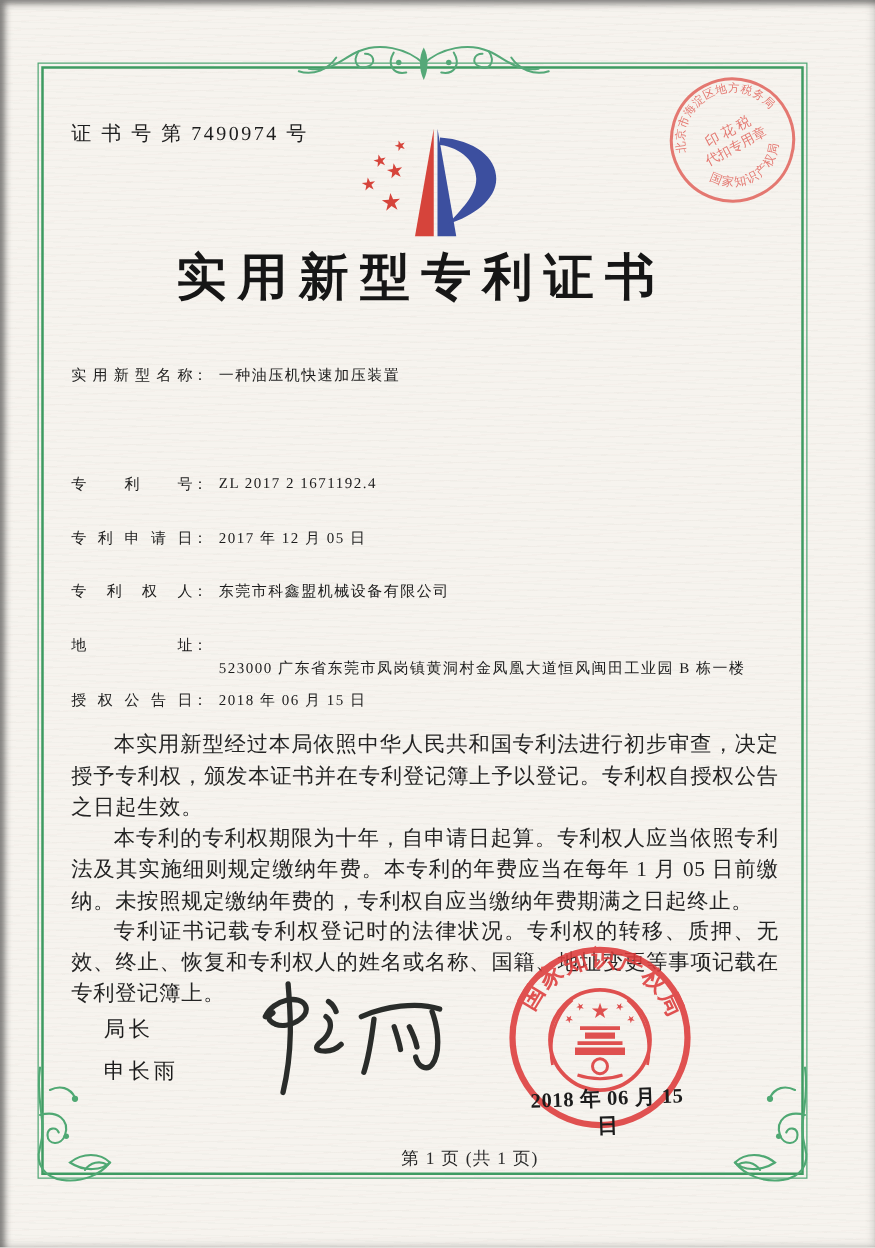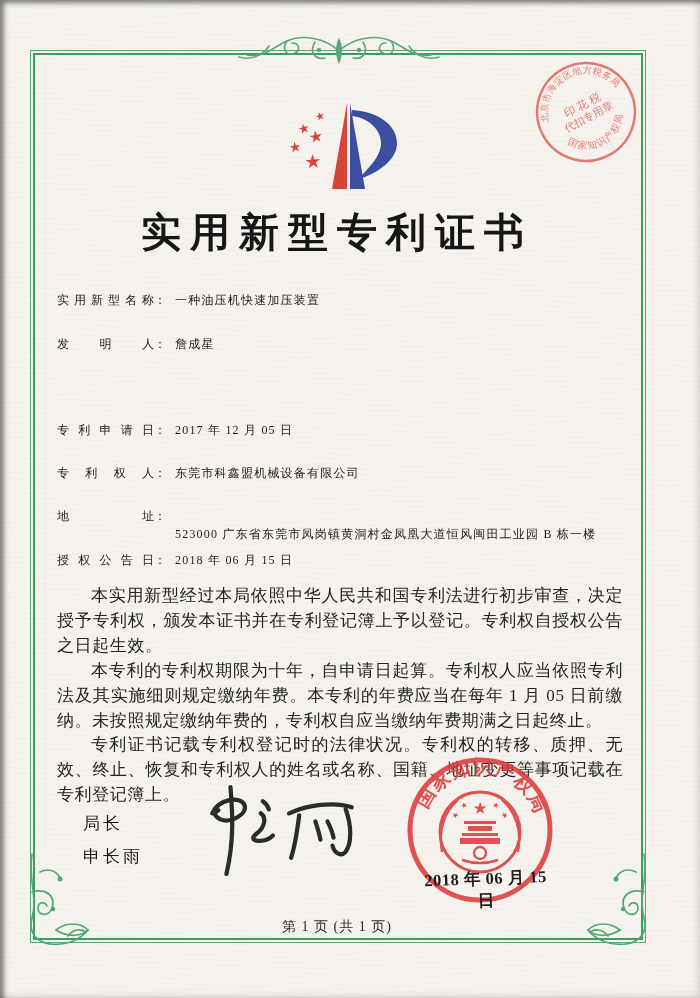--- a/index.html
+++ b/index.html
@@ -9,35 +9,35 @@
           repeating-linear-gradient(2deg, rgba(170,190,175,0.06) 0 1px, transparent 1px 5px),
           repeating-linear-gradient(-3deg, rgba(215,180,175,0.05) 0 1px, transparent 1px 7px);
         font-family:"Liberation Serif","DejaVu Serif",serif;color:#222;}
   .scan-edge{position:absolute;inset:0;pointer-events:none;
         box-shadow:inset 4px 3px 5px rgba(35,35,35,.55), inset -2px -2px 6px rgba(120,120,120,.25);}
   .abs{position:absolute;}
   .frame{position:absolute;left:30px;top:50px;width:614px;height:891px;border:1px solid #53a877;}
   .frame-inner{position:absolute;inset:2px;border:2px solid #3e9b62;}
   .certno{left:57px;top:97px;font-size:16px;letter-spacing:2px;color:#1d1d1d;}
   .title{left:30px;top:194px;width:614px;text-align:center;font-size:40px;font-weight:600;
-         letter-spacing:9px;color:#161616;margin-top:11px;}
+         letter-spacing:9px;color:#161616;}
   .row{position:absolute;left:57px;width:566px;font-size:12px;white-space:nowrap;}
   .flabel{display:inline-block;width:97px;text-align:justify;text-align-last:justify;
           vertical-align:top;color:#1c1c1c;}
   .colon{display:inline-block;vertical-align:top;}
   .fvalue{display:inline-block;margin-left:6px;letter-spacing:1.2px;vertical-align:top;color:#1c1c1c;}
   .addr{width:447px;white-space:normal;line-height:22px;margin-top:15px;}
   .grant-col{position:absolute;left:336px;top:0;}
   .paras{left:57px;top:584px;width:566px;font-size:17px;line-height:24.9px;
          text-align:justify;letter-spacing:0.6px;color:#242424;}
   .paras p{margin:0;text-indent:2em;}
   .signer{left:62px;font-size:17px;letter-spacing:3px;color:#1b1b1b;margin-left:21px;}
   .seal-date{left:416px;top:868px;width:140px;text-align:center;font-size:16.5px;font-weight:600;
              letter-spacing:0.5px;color:#1c1c1c;transform:rotate(-2deg);}
-  .footer{left:30px;top:918px;width:614px;text-align:center;font-size:14px;letter-spacing:1px;color:#2a2a2a;}
+  .footer{left:30px;top:918px;width:614px;text-align:center;font-size:14px;letter-spacing:1px;color:#2a2a2a;padding-left:39px;}
   svg{display:block;}
   .seal-svg{opacity:.88;}
   .stamp-svg{opacity:.8;}
 </style>
 </head>
 <body>
 
 <div class="page">
 
   <div class="frame">
@@ -78,20 +78,21 @@
       <path d="M10,40 C24,36 34,44 30,56 C27,65 16,64 16,56 C16,50 23,49 25,54"></path>
       <path d="M28,92 C44,94 58,88 66,78"></path>
       <path d="M34,78 C44,70 58,70 66,78 C60,84 46,86 34,78 Z"></path>
       <path d="M18,20 C26,16 34,18 38,26"></path>
       <path d="M46,84 C50,78 58,76 64,80"></path>
     </g>
     <circle cx="38" cy="27" r="2.5" fill="#4fa873"></circle>
     <circle cx="31" cy="57" r="2.2" fill="#4fa873"></circle>
   </svg>
 
+  <div class="abs certno">证 书 号 第 7490974 号</div>
 
   <svg class="abs" style="left:272px;top:97px" width="160" height="96" viewBox="0 0 160 96">
     <polygon points="75,6 60,92 75,92" fill="#d6443b"></polygon>
     <polygon points="78,6 78,92 93,92" fill="#3c4f9f"></polygon>
     <path d="M80,13 C108,15 125,29 125,46 C125,63 106,76 87,82 C96,71 109,60 109,46 C109,33 97,21 80,19 Z" fill="#3c4f9f"></path>
     <g fill="#d6443b" font-family="'DejaVu Sans',sans-serif" text-anchor="middle">
       <text x="48" y="23" font-size="11" transform="rotate(-18 48 19)">★</text>
       <text x="32" y="36" font-size="13" transform="rotate(-14 32 32)">★</text>
       <text x="44" y="45" font-size="16" transform="rotate(-10 44 40)">★</text>
       <text x="23" y="55" font-size="14" transform="rotate(-8 23 50)">★</text>
@@ -116,23 +117,23 @@
       </text>
     </g>
   </svg>
 
   <div class="abs title">实用新型专利证书</div>
 
   <div class="row" style="top:292px">
     <span class="flabel">实用新型名称</span><span class="colon">：</span>
     <span class="fvalue">一种油压机快速加压装置</span>
   </div>
-  <div class="row" style="top:336px">
-    <span class="flabel">发明人</span><span class="colon">：</span>
-    <span class="fvalue">詹成星</span>
+  <div class="row" style="top:379px">
+    <span class="flabel">专利号</span><span class="colon">：</span>
+    <span class="fvalue">ZL 2017 2 1671192.4</span>
   </div>
   <div class="row" style="top:422px">
     <span class="flabel">专利申请日</span><span class="colon">：</span>
     <span class="fvalue">2017 年 12 月 05 日</span>
   </div>
   <div class="row" style="top:465px">
     <span class="flabel">专利权人</span><span class="colon">：</span>
     <span class="fvalue">东莞市科鑫盟机械设备有限公司</span>
   </div>
   <div class="row" style="top:508px">

